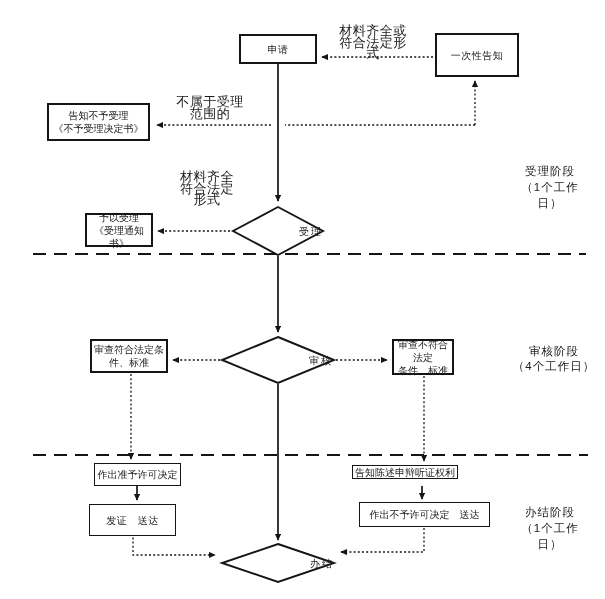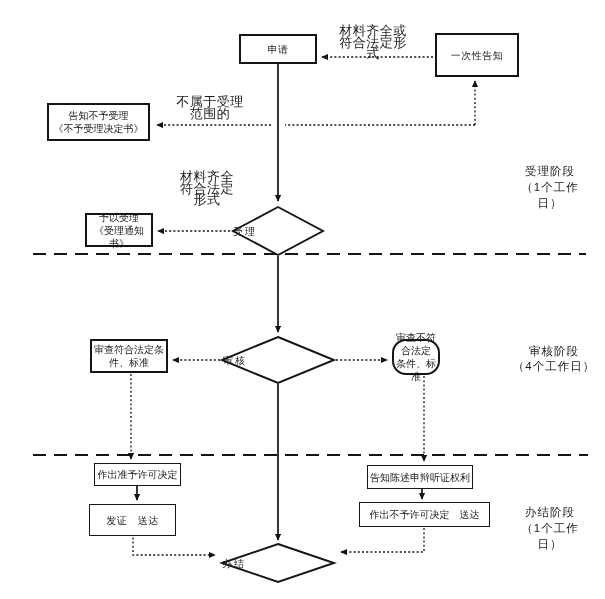--- a/index.html
+++ b/index.html
@@ -10,21 +10,21 @@
   }
   #wires{position:absolute;left:0;top:0;width:605px;height:599px;}
   .box{
     position:absolute;box-sizing:border-box;
     border:2px solid #151515;background:#ffffff;
     display:flex;flex-direction:column;align-items:center;justify-content:center;
     text-align:center;font-size:10px;line-height:13px;letter-spacing:0.5px;
   }
   .box.thin{border-width:1.5px;}
   .dlabel{
-    position:absolute;text-align:left;font-size:10px;letter-spacing:2px;
+    position:absolute;text-align:right;font-size:10px;letter-spacing:2px;
     pointer-events:none;
   }
   .elabel{
     position:absolute;text-align:center;font-size:13px;line-height:11.5px;
     letter-spacing:0.5px;
   }
   .stage{
     position:absolute;text-align:center;font-size:11.5px;line-height:16px;
     letter-spacing:1px;
   }
@@ -90,34 +90,34 @@
   <div class="box" style="left:85px;top:213px;width:68px;height:34px;letter-spacing:0;">
     <span class="line2">予以受理</span>
     <span class="line2">《受理通知书》</span>
   </div>
 
   <div class="box" style="left:90px;top:339px;width:78px;height:34px;letter-spacing:0;">
     <span class="line2">审查符合法定条</span>
     <span class="line2">件、标准</span>
   </div>
 
-  <div class="box" style="left:392px;top:339px;width:48px;height:36px;letter-spacing:0;border-radius:14px;">
+  <div class="box" style="left:392px;top:339px;width:62px;height:36px;letter-spacing:0;">
     <span class="line2">审查不符合法定</span>
     <span class="line2">条件、标准</span>
   </div>
 
   <div class="box thin" style="left:94px;top:463px;width:87px;height:23px;letter-spacing:0;">
     <span>作出准予许可决定</span>
   </div>
 
   <div class="box thin" style="left:89px;top:504px;width:87px;height:32px;">
     <span>发证　送达</span>
   </div>
 
-  <div class="box thin" style="left:367px;top:465px;width:106px;height:24px;letter-spacing:0;">
+  <div class="box thin" style="left:352px;top:465px;width:106px;height:14px;letter-spacing:0;">
     <span>告知陈述申辩听证权利</span>
   </div>
 
   <div class="box thin" style="left:359px;top:502px;width:131px;height:25px;letter-spacing:0;">
     <span>作出不予许可决定　送达</span>
   </div>
 
   <div class="dlabel" style="left:233px;top:225px;width:90px;">受理</div>
   <div class="dlabel" style="left:223px;top:354px;width:110px;">审核</div>
   <div class="dlabel" style="left:222px;top:557px;width:112px;">办结</div>

